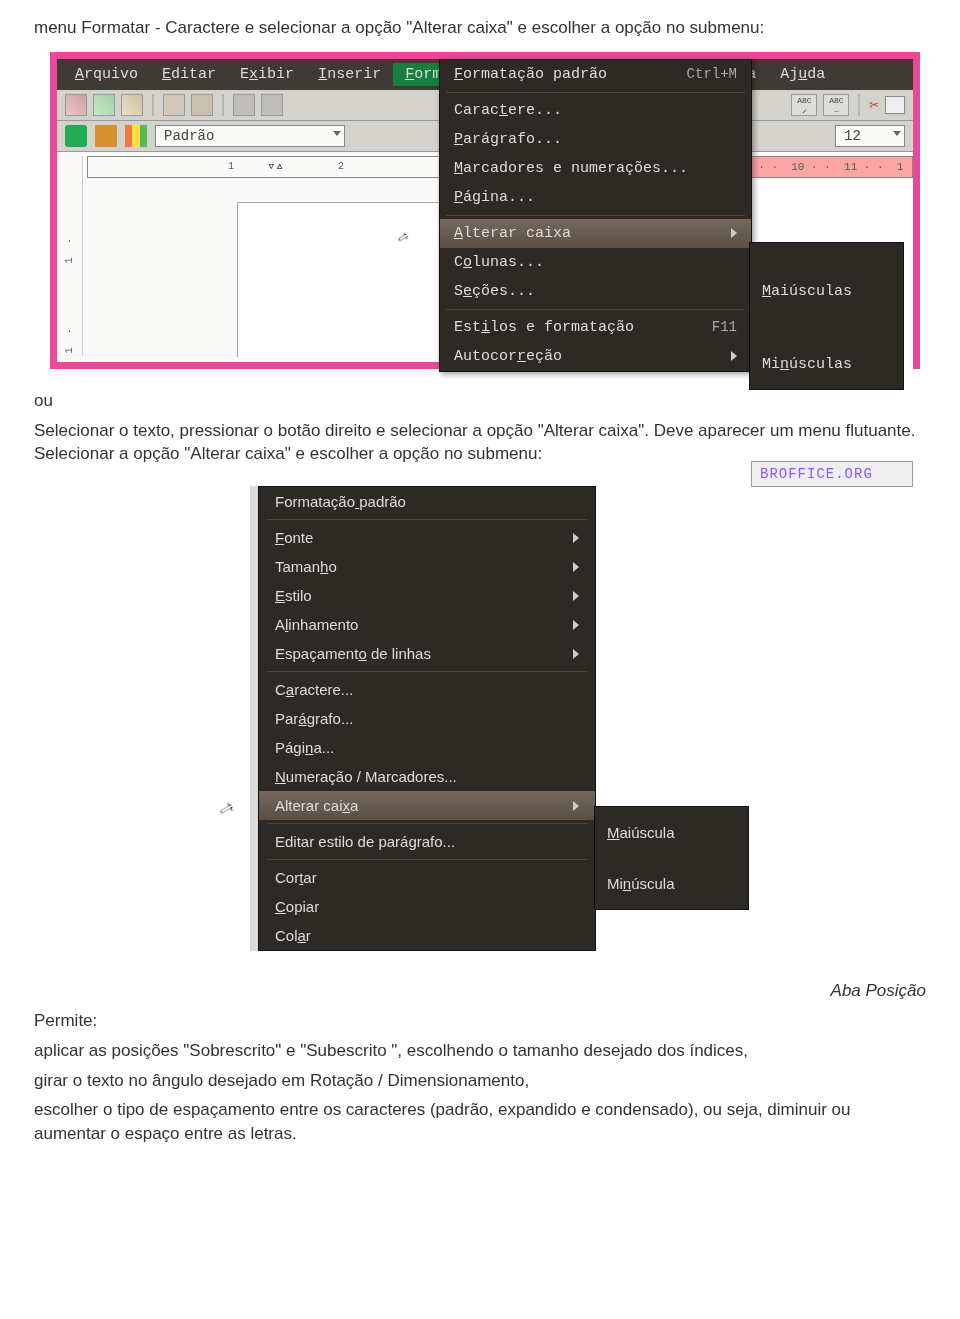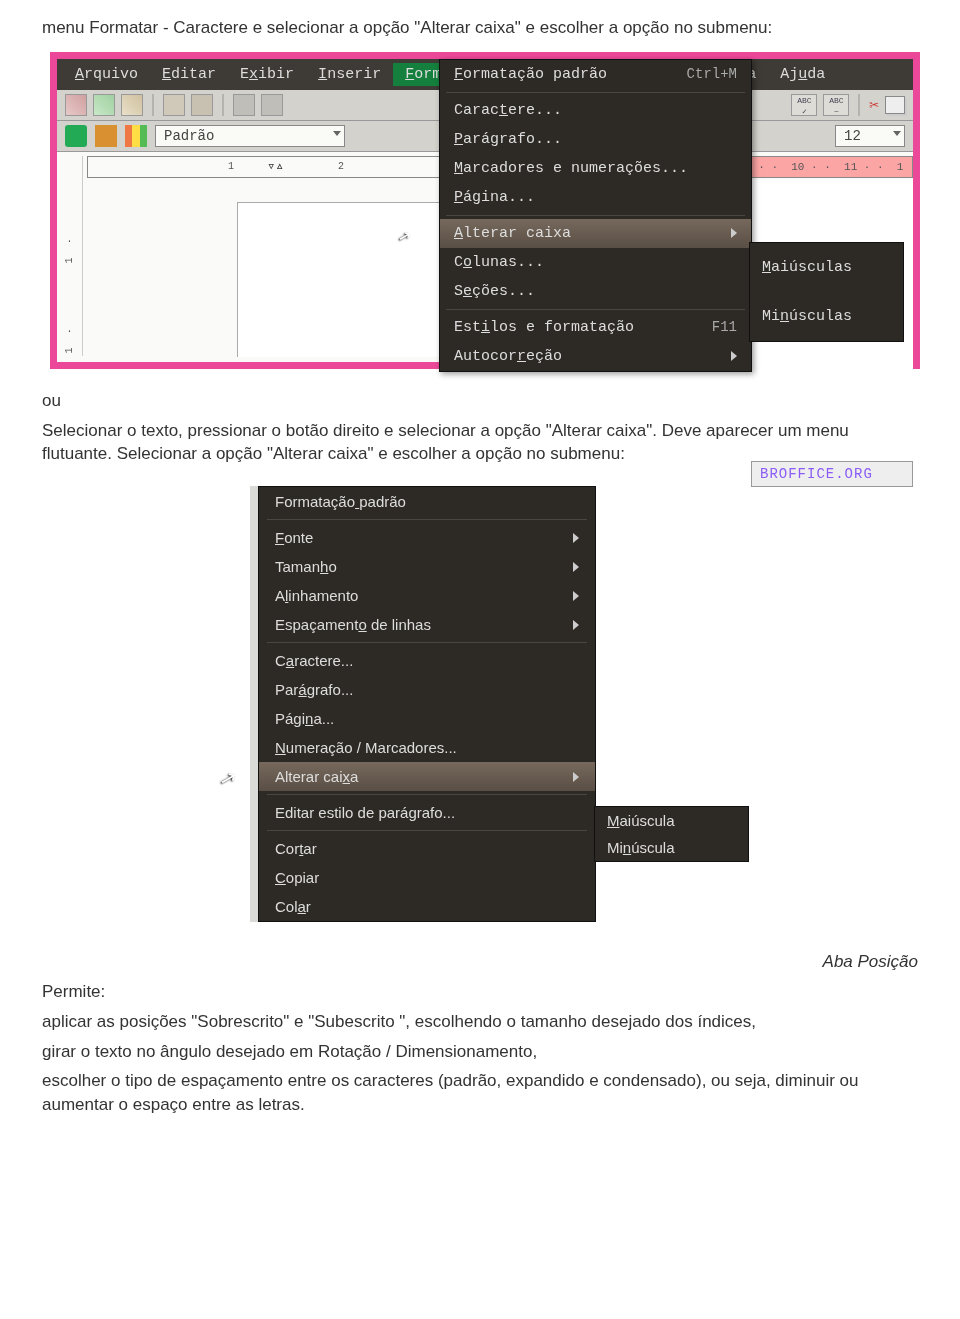--- a/index.html
+++ b/index.html
@@ -1,18 +1,18 @@
 <!DOCTYPE html>
 <html><head>
   <meta charset="utf-8">
   <style>
     * { box-sizing: border-box; margin: 0; padding: 0; }
     body { font-family: Verdana, Arial, sans-serif; font-size: 17px; color: #333; width: 960px; background: #fff; }
     .content { padding: 10px 30px; }
-    p { margin: 6px 12px; line-height: 1.4; }
+    p { margin: 6px 4px; line-height: 1.4; }
     .italic { font-style: italic; text-align: right; }
     
     
     .screenshot1 { border: 7px solid #ec4899; margin: 12px 0 12px 20px; width: 870px; background: #e8e6e2; font-family: Liberation Mono, monospace; font-size: 15px; color: #ddd; }
     
     .menubar { background: #3e3a35; display: flex; padding: 4px 6px; color: #ddd; }
     .menubar .menu-item { padding: 3px 12px; cursor: pointer; }
     .menubar .menu-item.selected { background: #15803d; }
     .underline-letter { text-decoration: underline; }
     
@@ -46,38 +46,38 @@
     
     .dropdown-menu { position: absolute; background: #2d2925; border: 1px solid #111; font-size: 15px; color: #ddd; box-shadow: 2px 2px 6px rgba(0,0,0,0.4); }
     .menu1 { top: 0; left: 382px; width: 313px; }
     .dropdown-menu .mitem { padding: 6px 14px; display: flex; justify-content: space-between; align-items: center; cursor: pointer; }
     .dropdown-menu .mitem.highlighted { background: linear-gradient(to bottom,#76685c,#5a4f45); }
     .dropdown-menu .msep { height: 1px; background: #4a453f; margin: 3px 6px; }
     .shortcut { color: #aaa; font-size: 14px; margin-left: 20px; }
     .submenu-arrow { width: 0; height: 0; border-top: 5px solid transparent; border-bottom: 5px solid transparent; border-left: 6px solid #ccc; }
     
     .submenu1 { position: absolute; top: 183px; left: 692px; width: 155px; background: #2d2925; border: 1px solid #111; color: #ddd; font-size: 15px; }
-    .submenu1 .mitem { padding: 16px 12px; }
+    .submenu1 .mitem { padding: 16px 12px; margin-top: 24px; }
     
     .right-fragment { position: absolute; right: 0; }
     .ruler-right { top: 4px; height: 22px; width: 175px; background: #fca5a5; border: 1px solid #888; font-size: 11px; color: #555; padding: 4px 6px; margin-left: 48px; }
     .broffice-box { top: 265px; width: 162px; background: #eee; border: 1px solid #999; padding: 4px 8px; font-size: 14px; color: #8b5cf6; letter-spacing: 1px; margin-top: 44px; }
     .whitespace-right { position: absolute; right: 0; top: 28px; width: 175px; height: 235px; background: #fff; }
     
     .menu-wrapper { position: relative; }
     
     
     .screenshot2 { margin: 20px 0 20px 220px; width: 500px; font-family: Arial, sans-serif; font-size: 15px; position: relative; }
     .ctx-edge { position: absolute; left: 0; top: 0; width: 8px; height: 100%; background: #dadad6; }
     .context-menu { position: relative; left: 8px; width: 338px; background: #2d2925; border: 1px solid #111; color: #ddd; }
     .context-menu .mitem { padding: 6px 16px; display: flex; justify-content: space-between; align-items: center; cursor: pointer; }
     .context-menu .mitem.highlighted { background: linear-gradient(to bottom,#76685c,#5a4f45); }
     .context-menu .msep { height: 1px; background: #4a453f; margin: 3px 8px; }
     .submenu2 { position: absolute; left: 344px; top: 320px; width: 155px; background: #2d2925; border: 1px solid #111; color: #ddd; }
-    .submenu2 .mitem { padding: 5px 12px; }
+    .submenu2 .mitem { padding: 17px 12px; }
   </style>
 </head>
 <body>
 
 <div class="content">
   <p>menu Formatar - Caractere e selecionar a opção "Alterar caixa" e escolher a opção no submenu:</p>
 
   <div class="screenshot1">
     <div class="menu-wrapper">
 
@@ -211,20 +211,24 @@
         <div class="msep"></div>
         <div class="mitem">
           <span><span><span class="underline-letter">F</span>onte</span></span>
           <span class="submenu-arrow"></span>
         </div>
         <div class="mitem">
           <span><span>Taman<span class="underline-letter">h</span>o</span></span>
           <span class="submenu-arrow"></span>
         </div>
         <div class="mitem">
+          <span><span><span class="underline-letter">E</span>stilo</span></span>
+          <span class="submenu-arrow"></span>
+        </div>
+        <div class="mitem">
           <span><span>A<span class="underline-letter">l</span>inhamento</span></span>
           <span class="submenu-arrow"></span>
         </div>
         <div class="mitem">
           <span><span>Espaçament<span class="underline-letter">o</span> de linhas</span></span>
           <span class="submenu-arrow"></span>
         </div>
         <div class="msep"></div>
         <div class="mitem">
           <span><span>C<span class="underline-letter">a</span>ractere...</span></span>

